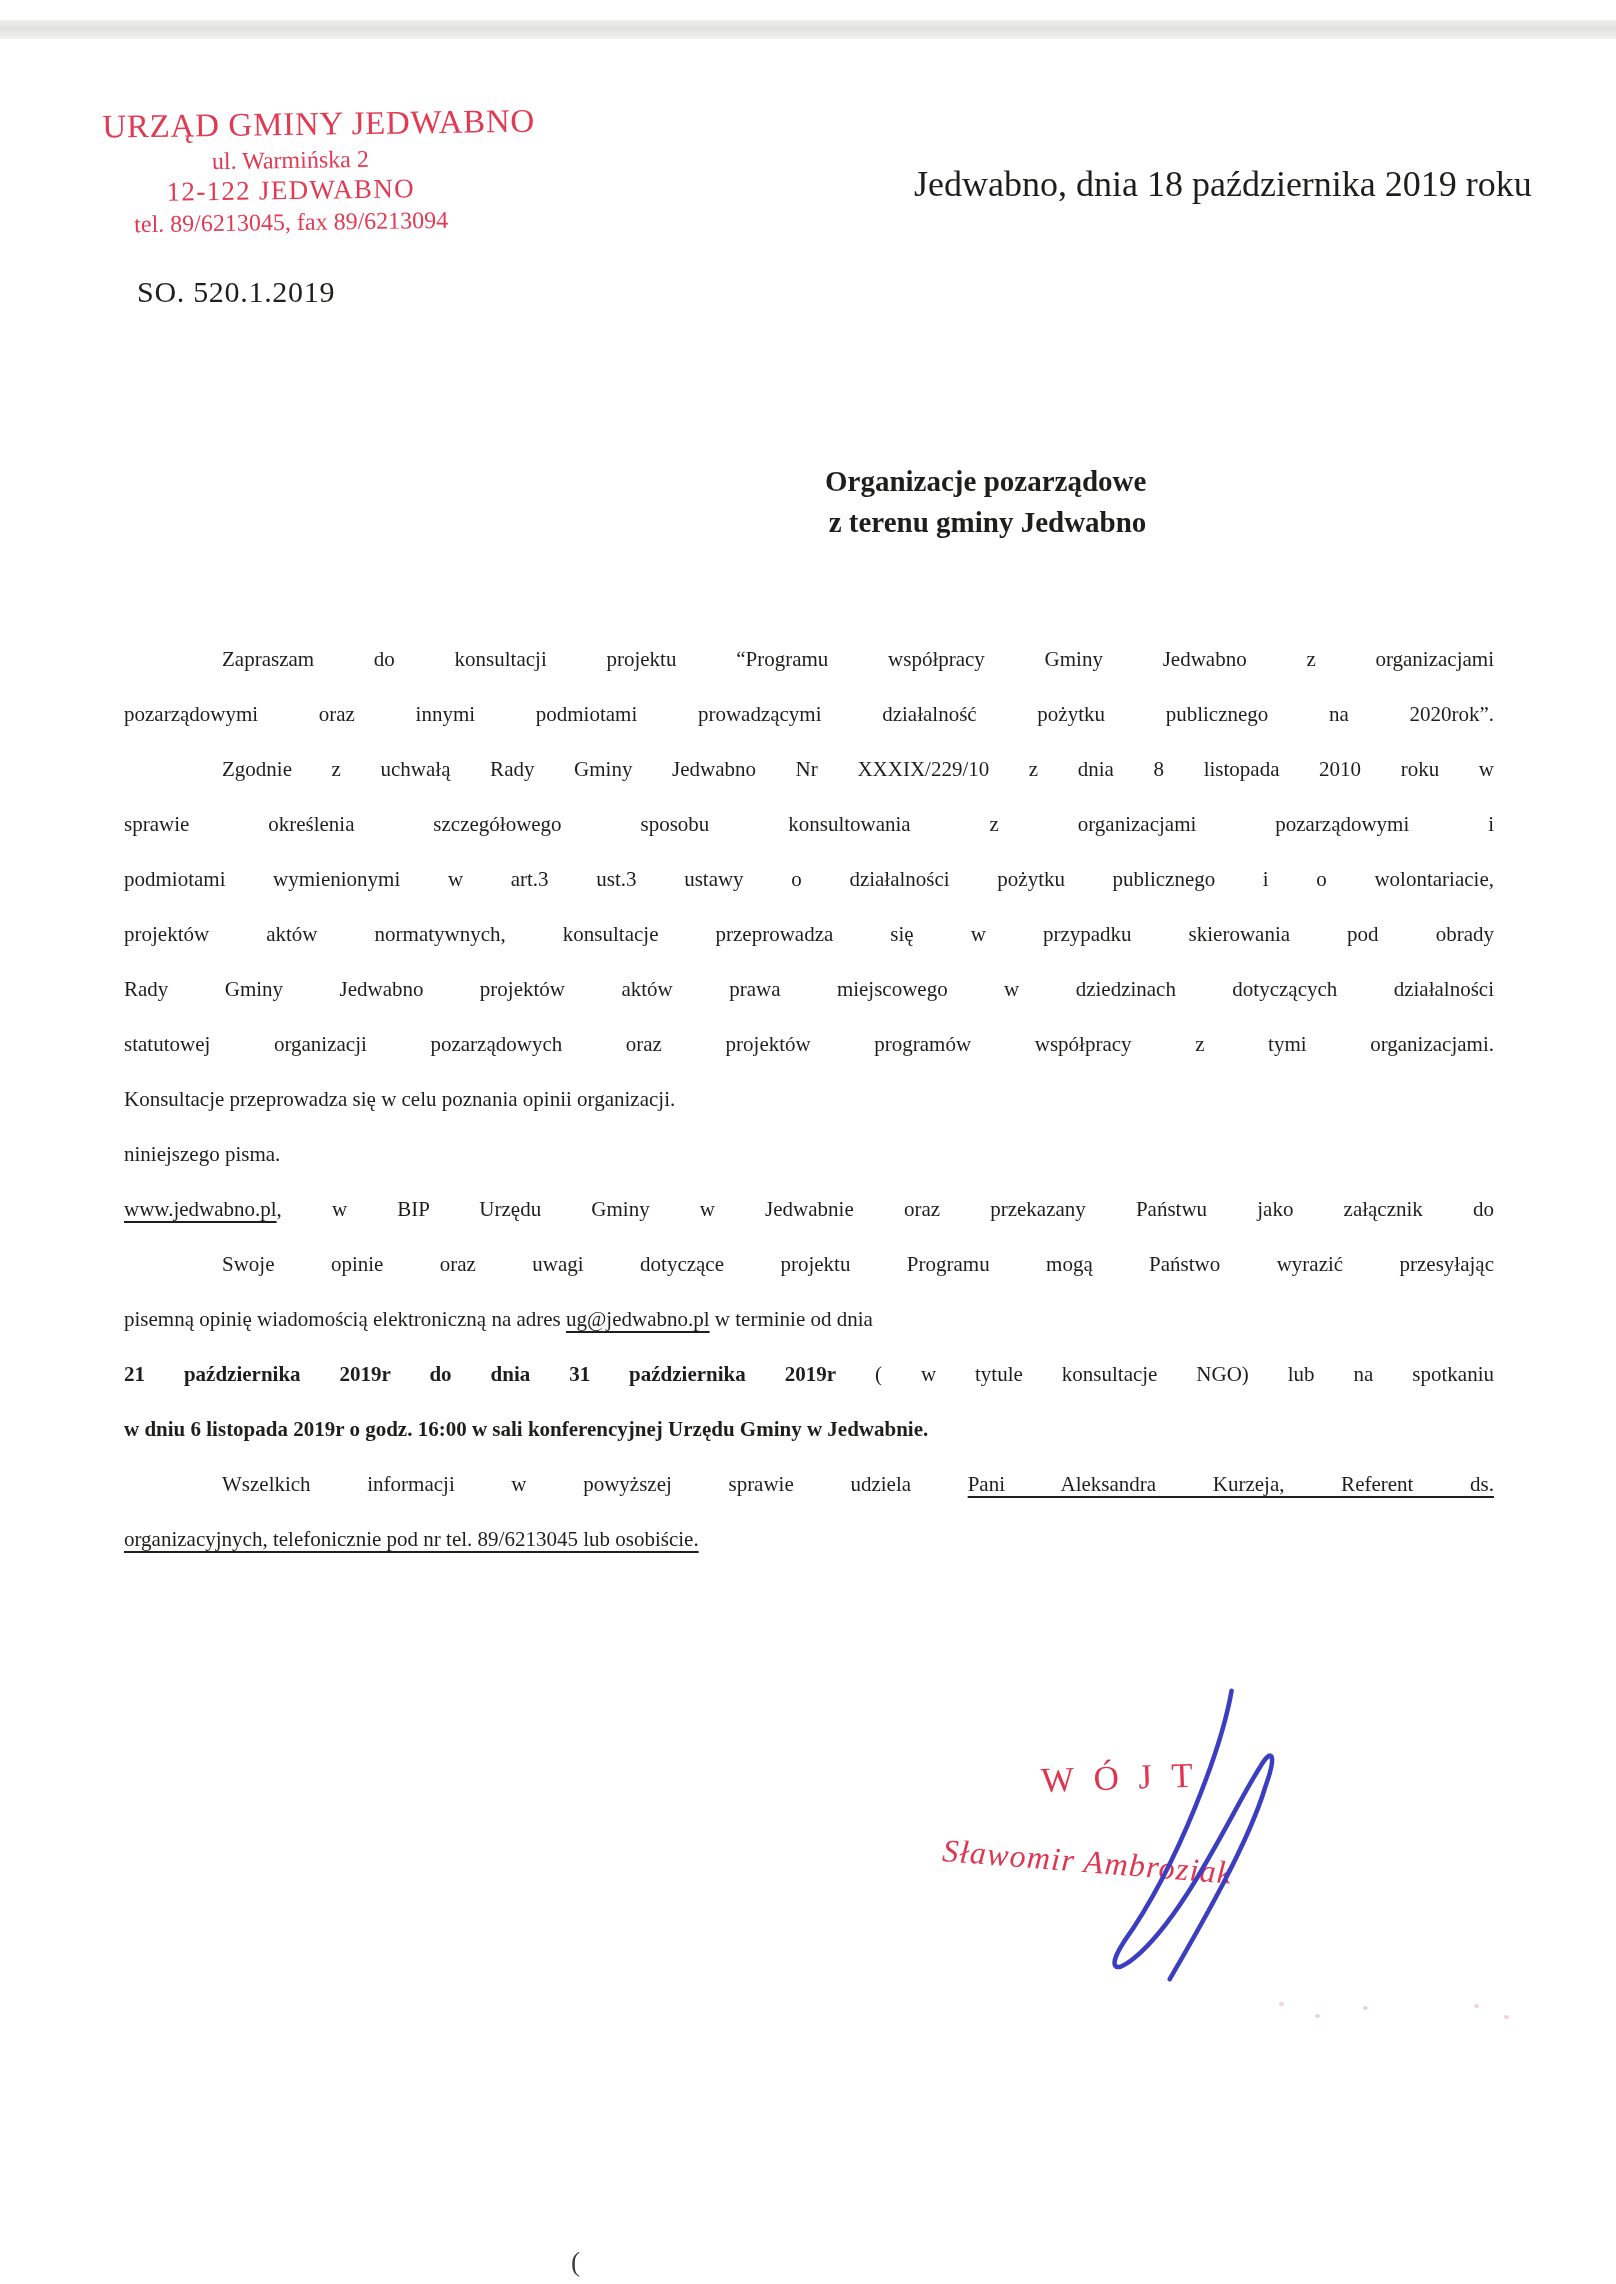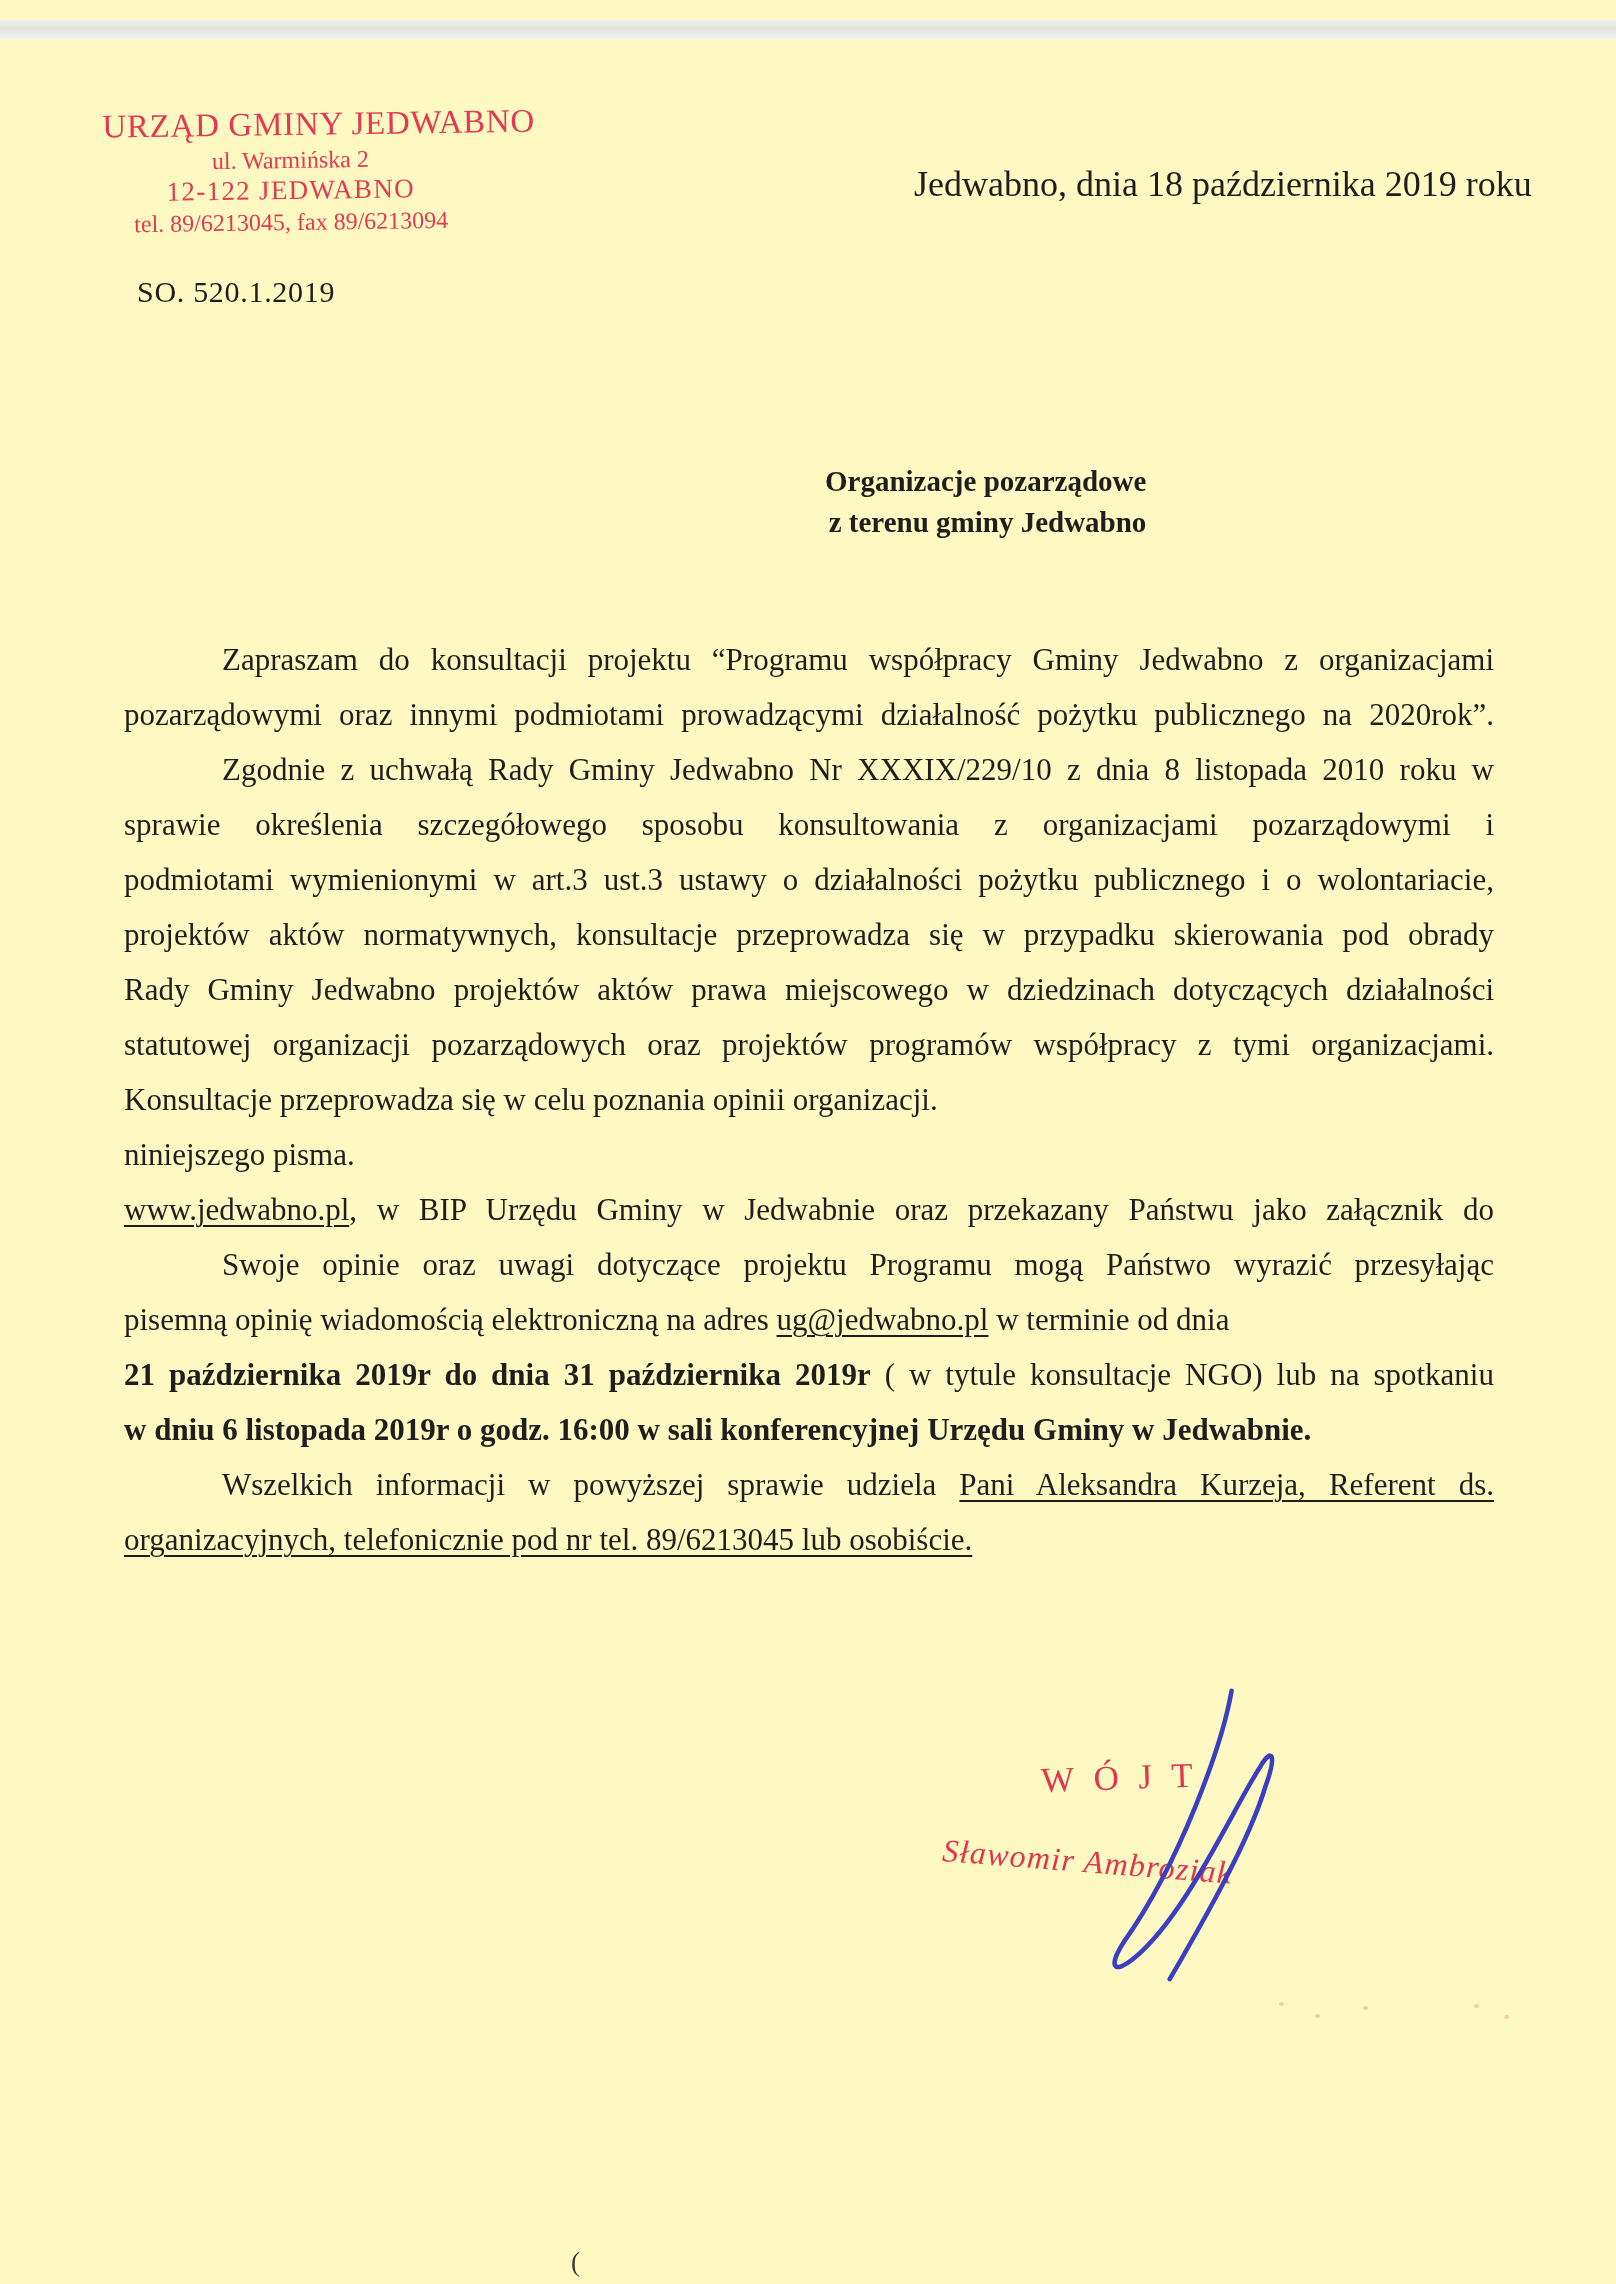--- a/index.html
+++ b/index.html
@@ -1,19 +1,19 @@
 <!DOCTYPE html>
 <html style="font-size:10.4px"><head>
 <meta charset="utf-8">
 <style>
   html,body { margin:0; padding:0; background:#888; }
   .page {
     position:relative;
     width:1616px; height:2284px;
-    background:#fef9c3;
+    background:#ffffff;
     font-family:"Liberation Serif", serif;
     color:#1e1e1c;
     overflow:hidden;
   }
   
   .scan-top-line {
     position:absolute; top:19.5px; left:0; width:1616px; height:19.5px;
     background:linear-gradient(180deg, #f0f0ee 0%, #e1e1de 45%, #f3f3f1 100%);
   }
   
@@ -34,21 +34,21 @@
   .ref-number {
     position:absolute; left:137px; top:275px;
     font-size:30px; letter-spacing:0.7px;
   }
   .addressee {
     position:absolute; left:825px; top:461px;
     font-size:29px; font-weight:bold; line-height:41px;text-align:right;
   }
   .letter-body {
     position:absolute; left:124px; top:632px; width:1370px;
-    font-size:31px; line-height:55px;
+    font-size:21px; line-height:55px;
   }
   .letter-body .line { min-height:55px; }
   .letter-body .justify { text-align:justify; text-align-last:justify; text-justify:inter-word; }
   .letter-body .indent { text-indent:98px; }
   .letter-body .b { font-weight:bold; }
   .letter-body .u {
     text-decoration:underline;
     text-decoration-thickness:2px;
     text-underline-offset:5.2px;
   }

